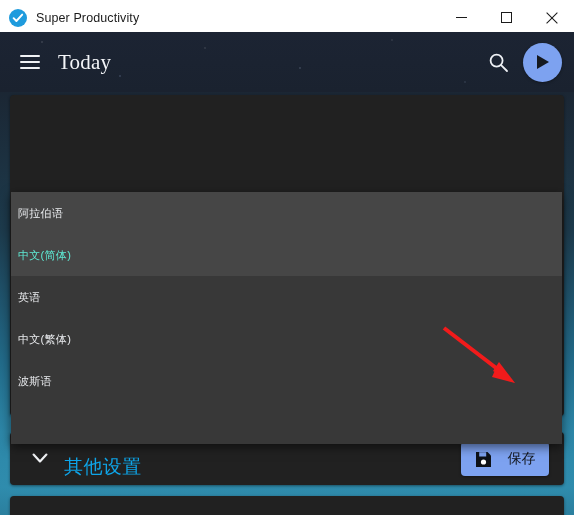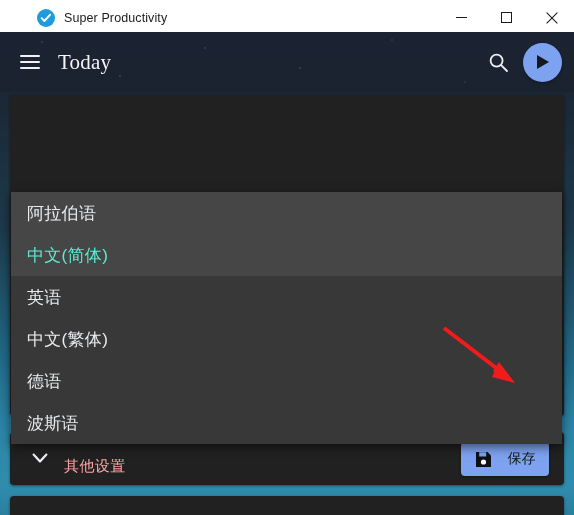--- a/index.html
+++ b/index.html
@@ -26,21 +26,20 @@
   .titlebar {
     position: absolute;
     left: 0; top: 0;
     width: 574px;
     height: 36px;
     background: #ffffff;
     border-bottom: 1px solid #e6e6e6;
     display: flex;
     align-items: center;
     box-sizing: border-box;
-    padding-left: 28px;
   }
   .tb-logo {
     width: 18px; height: 18px;
     margin-left: 9px;
     border-radius: 50%;
     background: #1e9bdd;
     position: relative;
     flex: 0 0 auto;
   }
   .tb-logo svg { position: absolute; left: 3px; top: 3px; }
@@ -190,22 +189,22 @@
     align-items: center;
   }
   .chev {
     width: 24px; height: 24px;
     margin-left: 18px;
     display: flex; align-items: center; justify-content: center;
     flex: 0 0 auto;
   }
   .panel-other-label {
     margin-left: 12px;
-    font-size: 15px;
-    color: #fca5a5;
+    font-size: 19px;
+    color: #0ea5e9;
     letter-spacing: .4px;
     margin-top: 16px;
   }
 
   .panel-next {
     left: 10px;
     top: 404px;
     width: 554px;
     height: 34px;
   }
@@ -244,23 +243,23 @@
     height: 252px;
     background: #383838;
     box-shadow: 0 3px 10px rgba(0,0,0,.55);
     z-index: 20;
     overflow: hidden;
   }
   .dd-item {
     height: 42px;
     display: flex;
     align-items: center;
-    padding-left: 16px;
+    padding-left: 7px;
     box-sizing: border-box;
-    font-size: 17px;
+    font-size: 11px;
     color: #e9ebee;
     letter-spacing: .3px;
     cursor: pointer;
   }
   .dd-item.hovered { background: #464646; }
   .dd-item.selected {
     background: #464646;
     color: #5eead4;
   }
 
@@ -357,21 +356,20 @@
         <div class="panel-other-label">其他设置</div>
       </div>
 
       <div class="panel panel-next"></div>
 
       <div class="dropdown">
         <div class="dd-item hovered">阿拉伯语</div>
         <div class="dd-item selected">中文(简体)</div>
         <div class="dd-item">英语</div>
         <div class="dd-item">中文(繁体)</div>
-        <div class="dd-item">德语</div>
         <div class="dd-item">波斯语</div>
       </div>
 
     </div>
   </div>
 
   <svg class="arrow-svg" viewBox="0 0 574 515">
     <line x1="444" y1="328" x2="504" y2="374" stroke="#f21b1b" stroke-width="4"></line>
     <path d="M515 383 L493 371 L499 362 Z" fill="#f21b1b"></path>
     <path d="M515 383 L492 377 L497 366 Z" fill="#f21b1b"></path>

